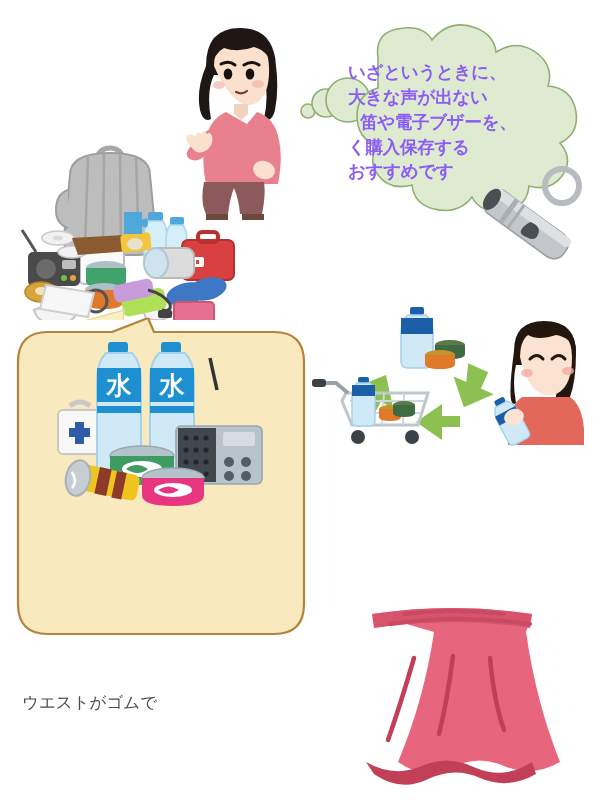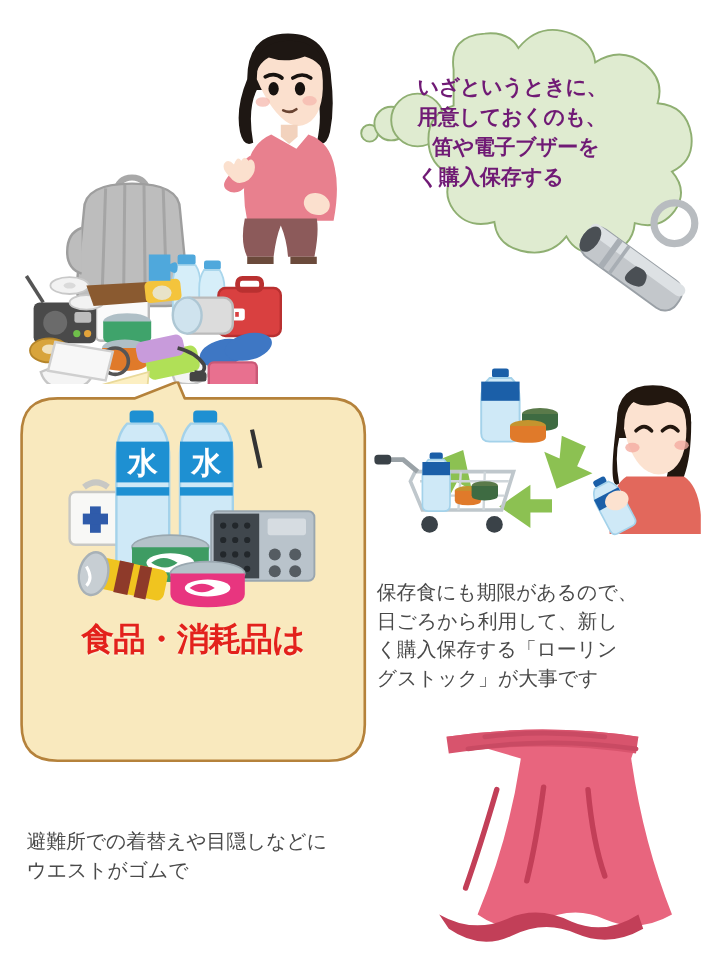--- a/index.html
+++ b/index.html
@@ -18,21 +18,21 @@
   
   #thought-bubble { left:300px; top:18px; width:300px; height:270px; }
   #thought-bubble svg { display:block; }
   .bubble-text {
     position:absolute;
     left:48px; top:42px;
     width:215px;
     font-weight:bold;
     font-size:17.5px;
     line-height:1.42;
-    color:#701a75;
+    color:#8b5cf6;
     letter-spacing:-0.3px;
     text-align:left;
   }
   .bubble-text div { white-space:nowrap; }
   .bubble-text div:nth-child(3),
   .bubble-text div:nth-child(6) { padding-left:12px; }
 
   
   #woman { left:186px; top:22px; width:130px; height:200px; }
 
@@ -254,23 +254,24 @@
                q22-14 42 2 q16 13 10 32
                q24 2 28 26 q3 22 -16 31
                q14 16 2 33 q-12 16 -33 10
                q-2 22 -26 25 q-22 3 -31-14
                q-14 18 -38 12 q-20-5 -22-24
                q-22 6 -34-10 q-10-14 -1-29
                q-20-8 -20-30 q0-22 21-28 z" fill="#DFEBD0" stroke="#8FAF72" stroke-width="1.6"></path>
     </svg>
     <div class="bubble-text">
       <div>いざというときに、</div>
-      <div>用意しておくのも、</div>
-      <div>笛や電子ブザーを</div>
+      <div>大きな声が出ない</div>
+      <div>笛や電子ブザーを、</div>
       <div>く購入保存する</div>
+      <div>おすすめです</div>
     </div>
   </div>
 
   <div class="lyr" style="left:466px; top:162px; width:130px; height:120px;">
     <svg width="130" height="120" viewBox="0 0 130 120">
       <circle cx="96" cy="24" r="17" fill="none" stroke="#B8BCC0" stroke-width="6"></circle>
       <g transform="rotate(36 60 62)">
         <rect x="12" y="48" width="96" height="28" rx="12" fill="#C3C7CB" stroke="#9AA0A6" stroke-width="1.6"></rect>
         <rect x="12" y="48" width="96" height="10" rx="5" fill="#DDE1E4"></rect>
         <rect x="36" y="48" width="5" height="28" fill="#A8AEB4"></rect>
@@ -361,21 +362,20 @@
             <rect x="28" y="126" width="58" height="26" rx="6" fill="#F0C41F" transform="rotate(12 28 126)"></rect>
             <rect x="44" y="129" width="12" height="27" fill="#8E3A2A" transform="rotate(12 44 129)"></rect>
             <rect x="61" y="133" width="10" height="27" fill="#8E3A2A" transform="rotate(12 61 133)"></rect>
             <ellipse cx="22" cy="140" rx="12" ry="18" fill="#C7CED3" stroke="#A8B1B7" stroke-width="2" transform="rotate(12 22 140)"></ellipse>
             <path d="M16 134 q6 10 0 16" stroke="#fff" stroke-width="2.5" fill="none"></path>
           </g>
         </svg>
       </div>
 
       <div class="callout-head">
-        <span class="ln">食品・消耗品は</span>
       </div>
     </div>
   </div>
 
   <div class="lyr" id="rolling-stock">
     <svg width="300" height="175" viewBox="0 0 300 175">
 
       <g>
         <rect x="110" y="2" width="14" height="8" rx="2" fill="#1B5FA8"></rect>
         <path d="M108 10 q-7 6 -7 18 l0 28 q0 7 7 7 l18 0 q7 0 7-7 l0-28 q0-12 -7-18 z" fill="#CFE9F7" stroke="#A4D2EA" stroke-width="1.6"></path>
@@ -433,42 +433,35 @@
         <g transform="rotate(-28 216 96)">
           <rect x="196" y="86" width="11" height="6" rx="2" fill="#1B5FA8"></rect>
           <path d="M195 92 q-5 5 -5 13 l0 24 q0 5 5 5 l13 0 q5 0 5-5 l0-24 q0-8 -5-13 z" fill="#CFE9F7" stroke="#A4D2EA" stroke-width="1.4"></path>
           <rect x="190" y="100" width="23" height="10" fill="#1B5FA8"></rect>
         </g>
         <ellipse cx="214" cy="112" rx="10" ry="8" fill="#FCE2D0" transform="rotate(-20 214 112)"></ellipse>
       </g>
     </svg>
   </div>
 
-  <div class="lyr body-text" id="rolling-caption">
-    <div>保存食にも期限があるので、</div>
-    <div>日ごろから利用して、新し</div>
-    <div>く購入保存する「ローリン</div>
-    <div>グストック」が大事です</div>
-  </div>
 
   <div class="lyr" id="skirt">
     <svg width="250" height="195" viewBox="0 0 250 195">
       <path d="M36 14 q80 -12 160 0
                l-6 18 q10 70 34 130
                q-28 16 -56 4 q-26 -12 -54 2 q-26 12 -52 -6
                q26 -62 36 -130 z" fill="#E8657E"></path>
       <path d="M36 14 q80 -12 160 0 l-2 14 q-78 -12 -156 0 z" fill="#D8546D"></path>
       <path d="M54 24 q70 -10 140 0" fill="none" stroke="#C94A63" stroke-width="4" stroke-linecap="round"></path>
       <path d="M68 14 q50 -6 100 0" fill="none" stroke="#C94A63" stroke-width="4" stroke-linecap="round"></path>
       <path d="M78 58 q-14 48 -26 82" fill="none" stroke="#C23F58" stroke-width="4.5" stroke-linecap="round"></path>
       <path d="M117 56 q-6 46 -14 78" fill="none" stroke="#C23F58" stroke-width="4.5" stroke-linecap="round"></path>
       <path d="M154 58 q4 44 14 72" fill="none" stroke="#C23F58" stroke-width="4.5" stroke-linecap="round"></path>
       <path d="M30 162 q28 16 56 4 q26 -12 54 2 q28 12 56 -6
                l4 12 q-28 16 -56 4 q-26 -12 -54 2 q-26 12 -52 -6 z" fill="#C23F58"></path>
     </svg>
   </div>
 
   <div class="lyr body-text" id="skirt-caption">
-    <div>避難所での着替えや目隠しなどに</div>
     <div>ウエストがゴムで</div>
   </div>
 
 </div>
 
 </body></html>

